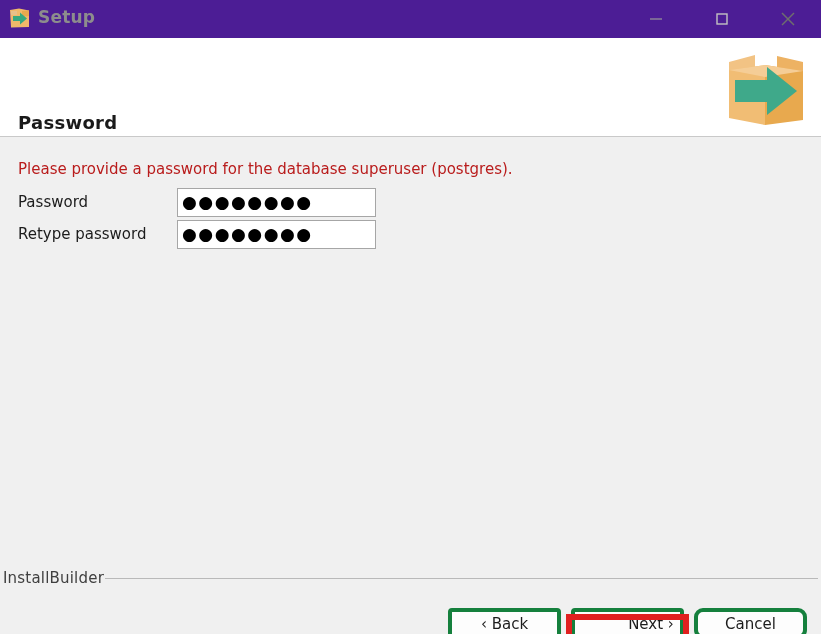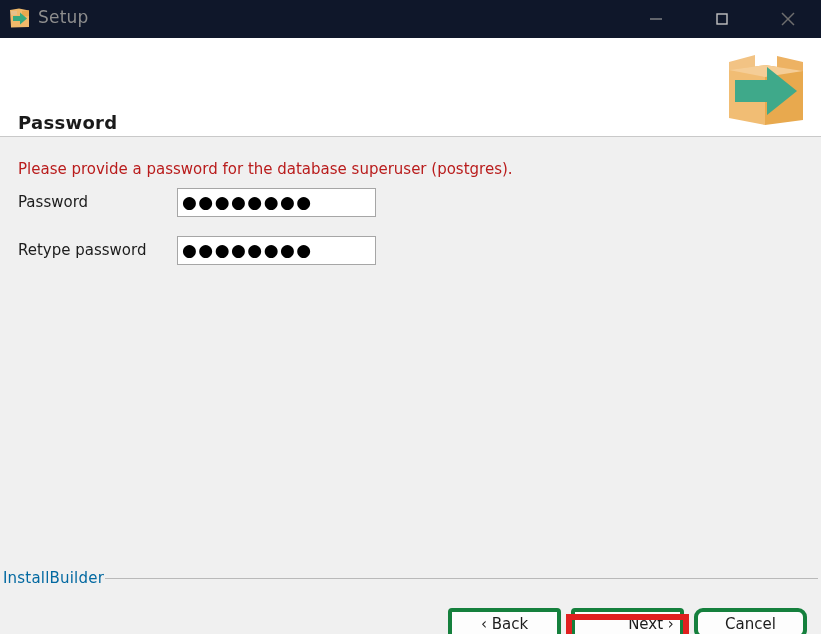--- a/index.html
+++ b/index.html
@@ -21,23 +21,24 @@
     background: #f0f0f0;
     box-sizing: border-box;
   }
 
   
   .titlebar {
     position: absolute;
     left: 0; top: 0;
     width: 821px;
     height: 38px;
-    background: #0f172a;
-    display: flex;
-    align-items: center;
+    background: #4c1d95;
+    display: flex;
+    align-items: center;
+    font-weight: bold;
   }
   .titlebar-icon {
     position: absolute;
     left: 8px;
     top: 7px;
     width: 23px;
     height: 23px;
   }
   .titlebar-title {
     position: absolute;
@@ -112,21 +113,21 @@
     white-space: nowrap;
   }
   .field-row {
     position: absolute;
     left: 18px;
     height: 29px;
     display: flex;
     align-items: center;
   }
   .field-row.row0 { top: 50px; }
-  .field-row.row1 { top: 98px; }
+  .field-row.row1 { top: 82px; }
   .field-label {
     font-size: 15px;
     color: #1c1c1c;
     font-family: "DejaVu Sans", sans-serif;
     white-space: nowrap;
     line-height: 29px;
   }
   .pw-input {
     position: absolute;
     left: 159px;
@@ -155,21 +156,21 @@
     top: 560px;
     width: 821px;
     height: 74px;
     background: #f0f0f0;
   }
   .brand {
     position: absolute;
     left: 3px;
     top: 9px;
     font-size: 15px;
-    color: #0369a1;
+    color: #404040;
     font-family: "DejaVu Sans", sans-serif;
     letter-spacing: 0.2px;
   }
   .brand-rule {
     position: absolute;
     left: 105px;
     top: 18px;
     width: 713px;
     height: 1px;
     background: #b9b9b9;

